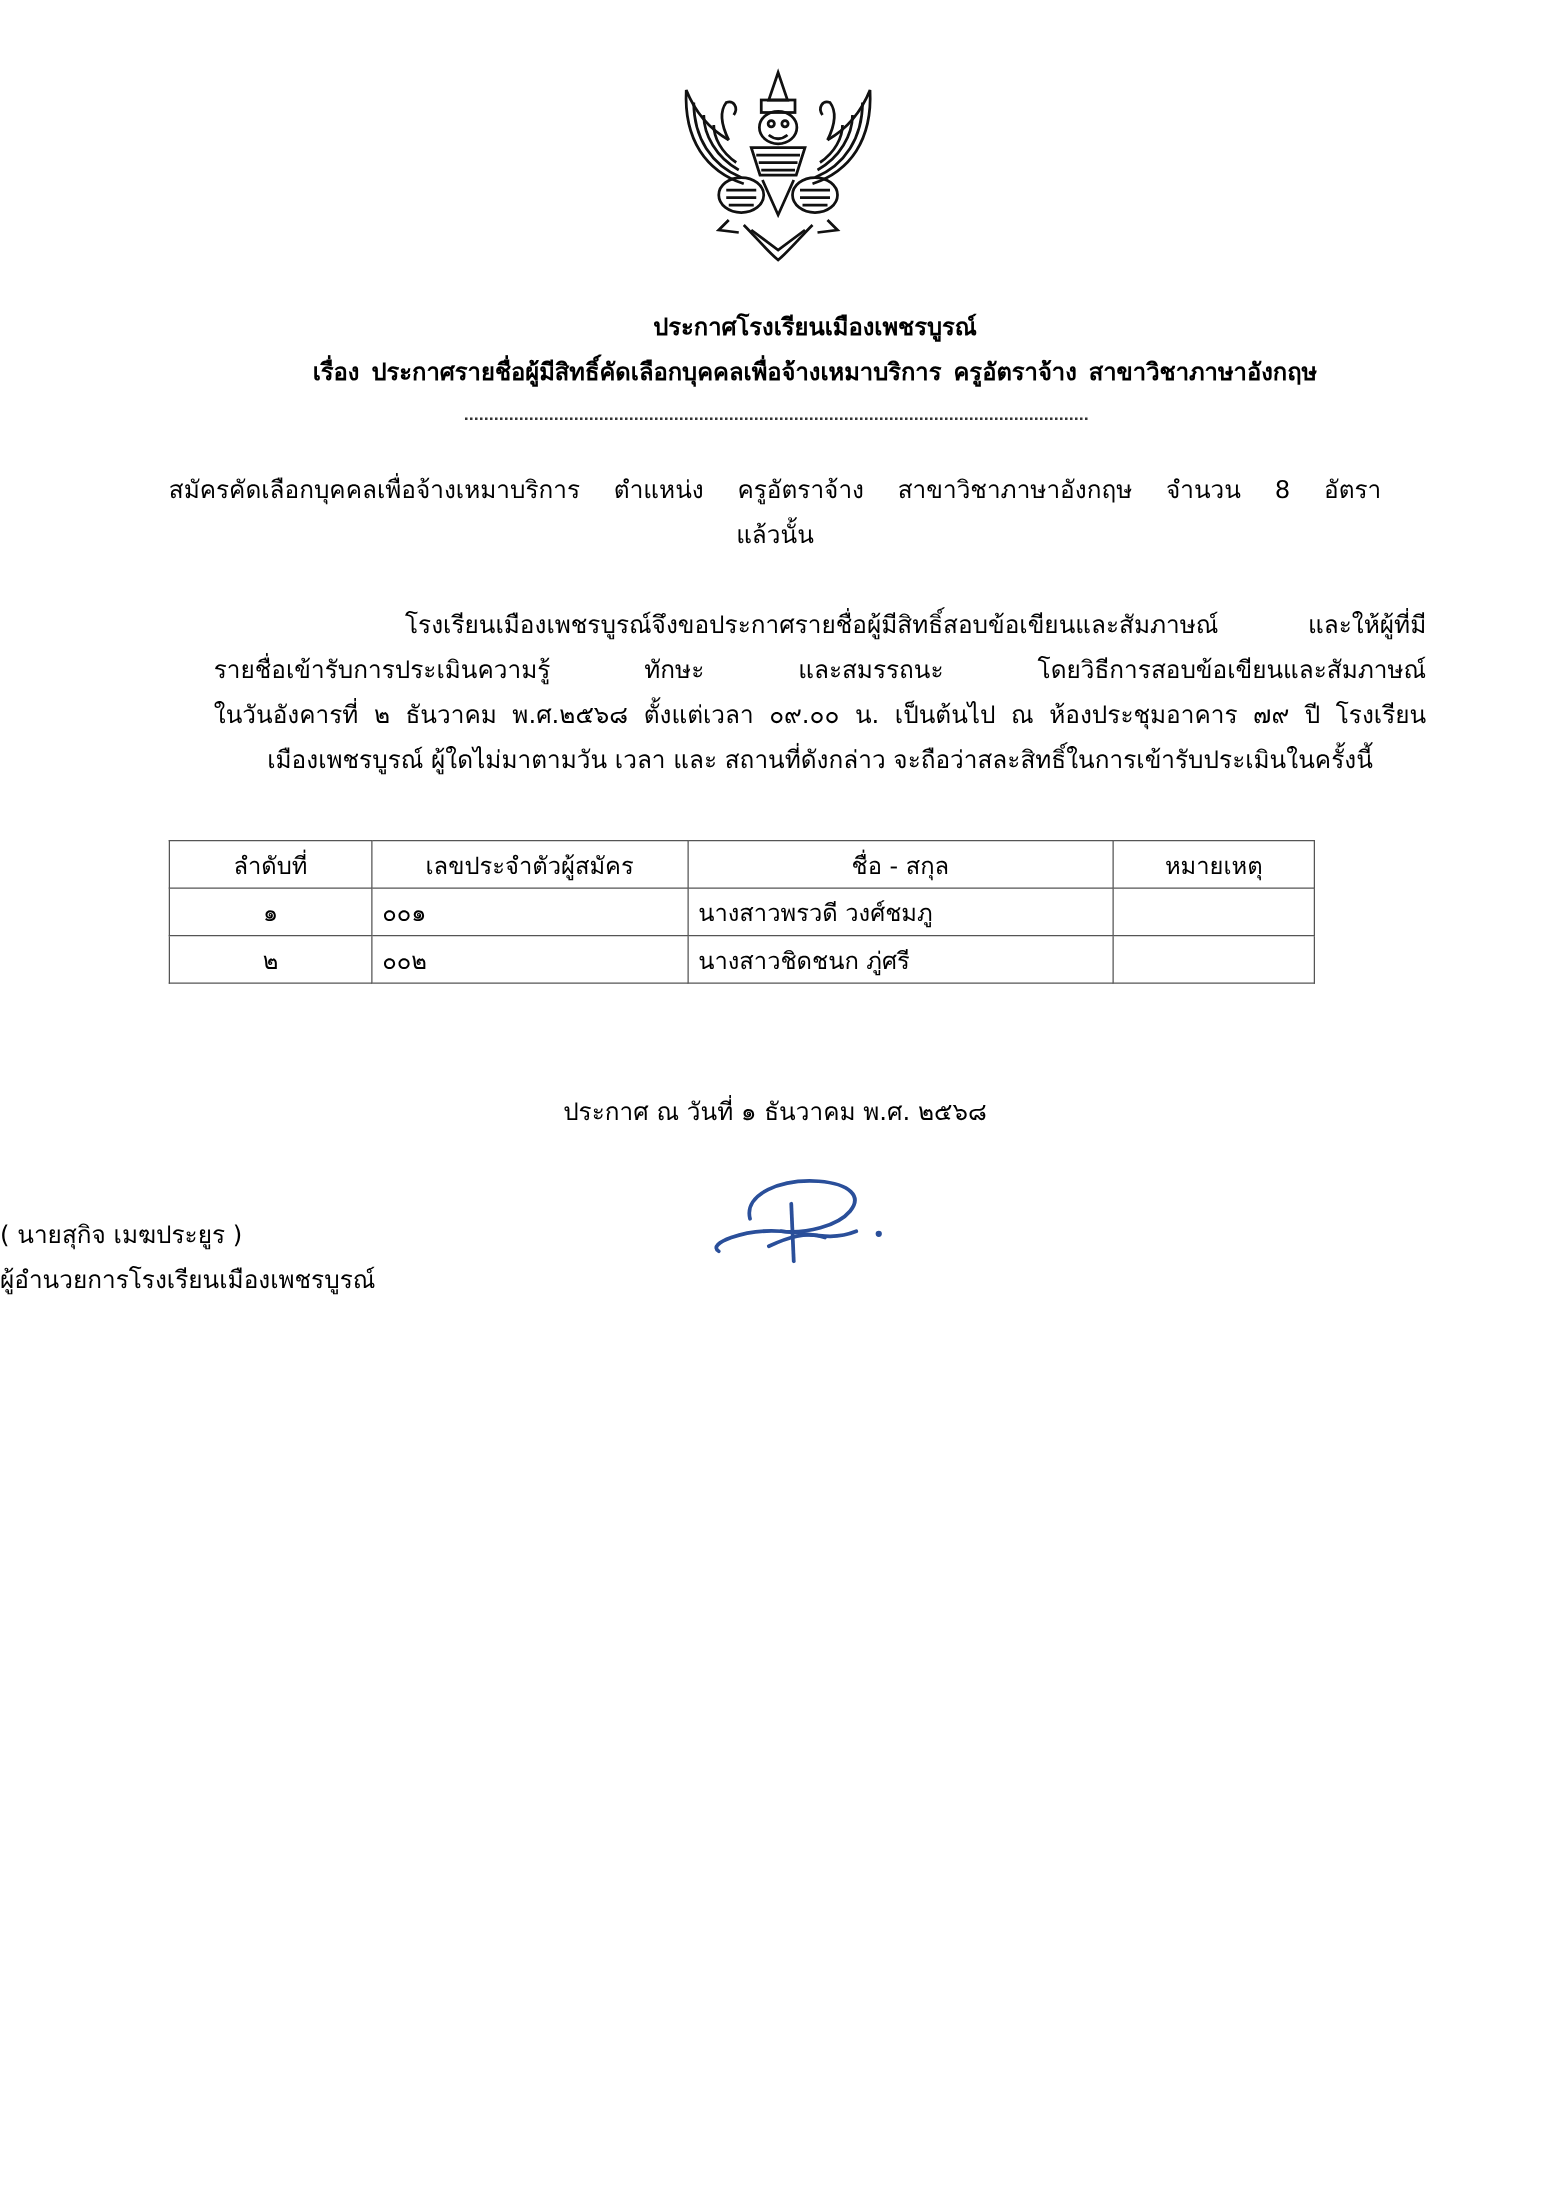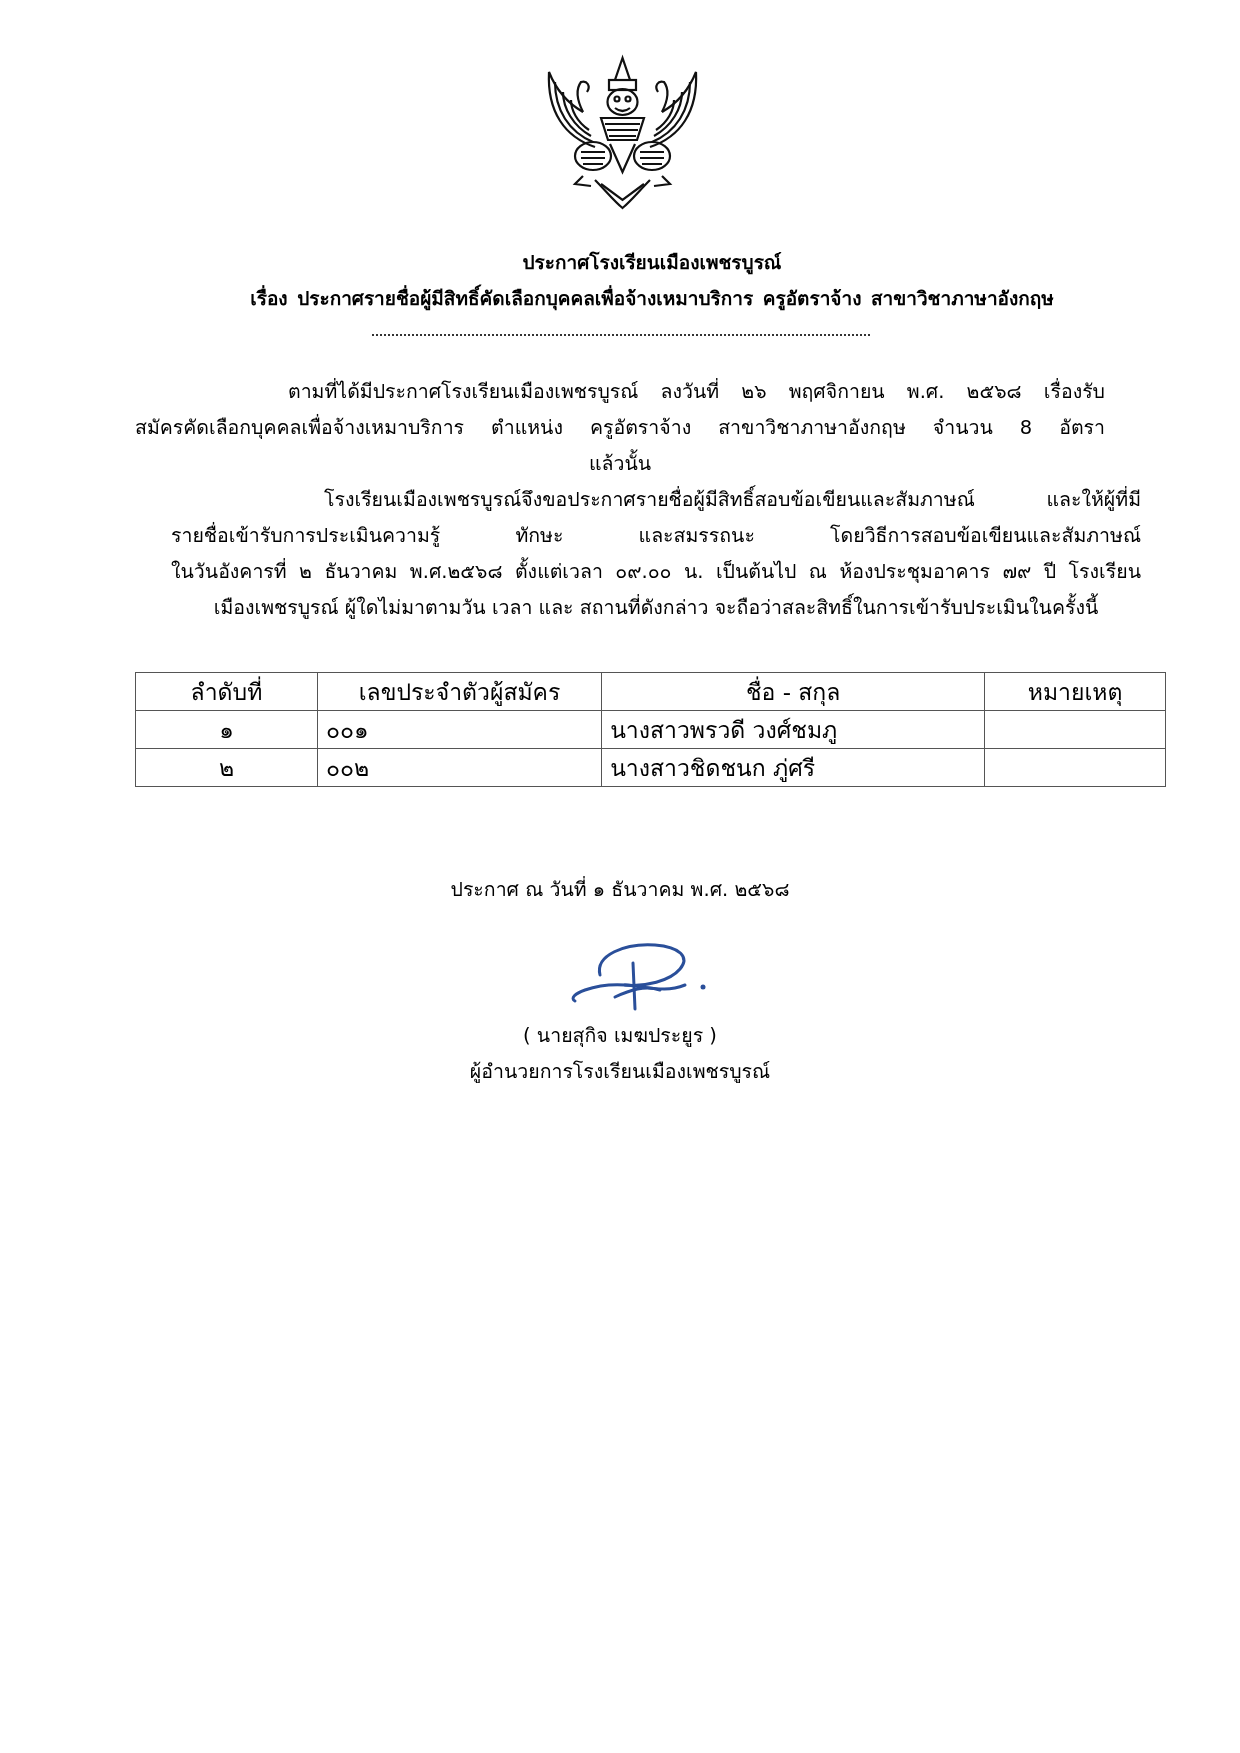--- a/index.html
+++ b/index.html
@@ -9,33 +9,33 @@
   .emblem { position: absolute; left: 535px; top: 52px; width: 175px; height: 160px; }
   .title-block { position: absolute; left: 0; top: 244px; width: 1232px; text-align: center; margin-left: 36px; }
   .title-line { font-weight: bold; font-size: 19px; line-height: 36px; white-space: nowrap; }
   .title-line.sub { word-spacing: 3px; }
   .dots { position: absolute; left: 372px; top: 326px; width: 498px; height: 8px;
           border-bottom: 2px dotted #333; }
   .body-text { position: absolute; left: 135px; width: 970px; font-size: 19.5px; line-height: 36px; }
   .line { white-space: nowrap; display: block; text-align: center; }
   .line.justify { text-align: justify; text-align-last: justify; white-space: normal; }
   .indent { padding-left: 153px; }
-  table.cand { position: absolute; left: 135px; top: 672px; width: 1031px; border-collapse: collapse;
-               font-size: 23px; }
+  table.cand { position: absolute; left: 135px; top: 672px; width: 917px; border-collapse: collapse;
+               font-size: 19px; }
   table.cand td, table.cand th { border: 1.5px solid #555; height: 37px; padding: 0 8px;
                font-weight: normal; }
   table.cand th { text-align: center; }
   .c-no { width: 145px; text-align: center; }
   .c-id { width: 236px; }
   .c-name { width: 324px; text-align: left; }
   .c-note { width: 144px; margin-top: 48px; }
   .announce-date { position: absolute; left: 0; width: 1240px; top: 874px; text-align: center;
                    font-size: 19.5px; }
   .signature { position: absolute; left: 555px; top: 935px; width: 180px; height: 80px; }
-  .signer { position: absolute; left: 0; width: 1240px; top: 1018px; text-align: center;
+  .signer { position: absolute; left: 0; width: 1240px; top: 970px; text-align: left;
             font-size: 19.5px; line-height: 36px; }
 </style>
 </head>
 <body>
 
 <div class="page">
 
   <svg class="emblem" viewBox="0 0 175 160">
     <g fill="none" stroke="#111" stroke-width="2.2">
 
@@ -75,21 +75,20 @@
   </svg>
 
   <div class="title-block">
     <div class="title-line">ประกาศโรงเรียนเมืองเพชรบูรณ์</div>
     <div class="title-line sub">เรื่อง  ประกาศรายชื่อผู้มีสิทธิ์คัดเลือกบุคคลเพื่อจ้างเหมาบริการ  ครูอัตราจ้าง  สาขาวิชาภาษาอังกฤษ</div>
   </div>
 
   <div class="dots"></div>
 
   <div class="body-text" style="top:374px;">
-    <span class="line justify indent">ตามที่ได้มีประกาศโรงเรียนเมืองเพชรบูรณ์ ลงวันที่  ๒๖  พฤศจิกายน พ.ศ. ๒๕๖๘  เรื่องรับ</span>
     <span class="line justify">สมัครคัดเลือกบุคคลเพื่อจ้างเหมาบริการ ตำแหน่ง ครูอัตราจ้าง สาขาวิชาภาษาอังกฤษ จำนวน  8  อัตรา</span>
     <span class="line">แล้วนั้น</span>
   </div>
 
   <div class="body-text" style="top:482px;margin-left:36px;">
     <span class="line justify indent">โรงเรียนเมืองเพชรบูรณ์จึงขอประกาศรายชื่อผู้มีสิทธิ์สอบข้อเขียนและสัมภาษณ์ และให้ผู้ที่มี</span>
     <span class="line justify">รายชื่อเข้ารับการประเมินความรู้ ทักษะ และสมรรถนะ โดยวิธีการสอบข้อเขียนและสัมภาษณ์</span>
     <span class="line justify">ในวันอังคารที่ ๒ ธันวาคม พ.ศ.๒๕๖๘ ตั้งแต่เวลา ๐๙.๐๐ น. เป็นต้นไป ณ ห้องประชุมอาคาร ๗๙ ปี โรงเรียน</span>
     <span class="line">เมืองเพชรบูรณ์ ผู้ใดไม่มาตามวัน เวลา และ สถานที่ดังกล่าว จะถือว่าสละสิทธิ์ในการเข้ารับประเมินในครั้งนี้</span>
   </div>

